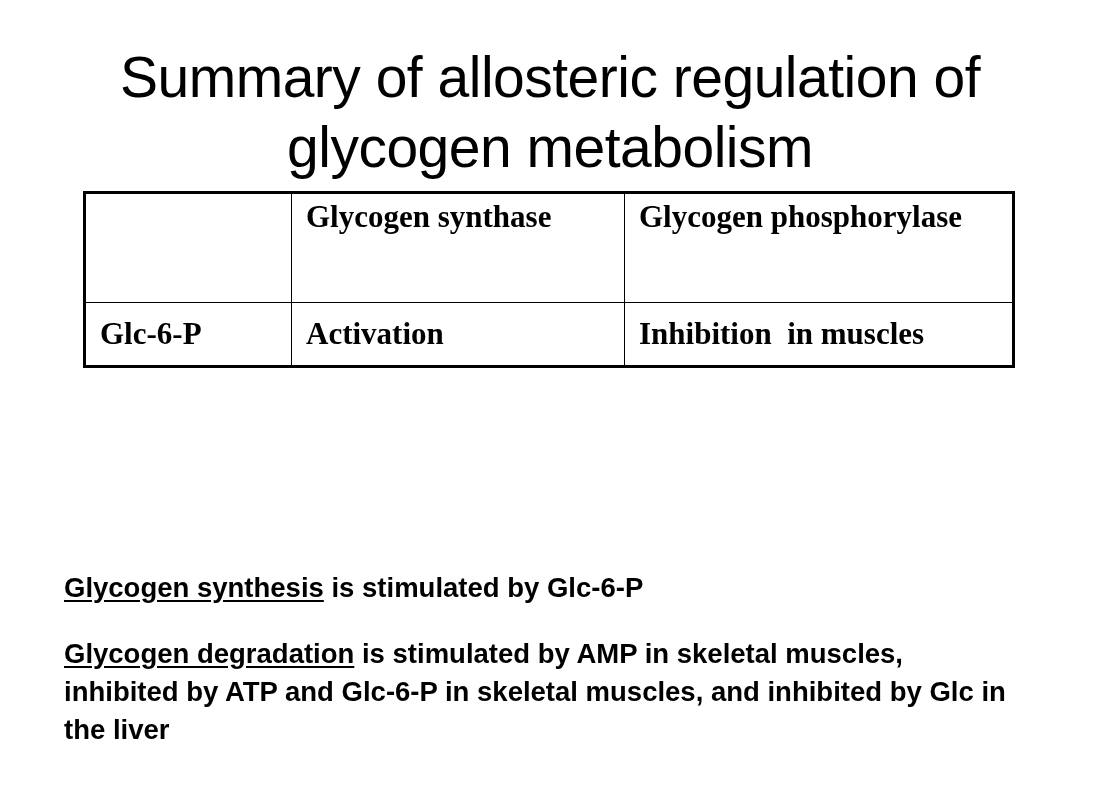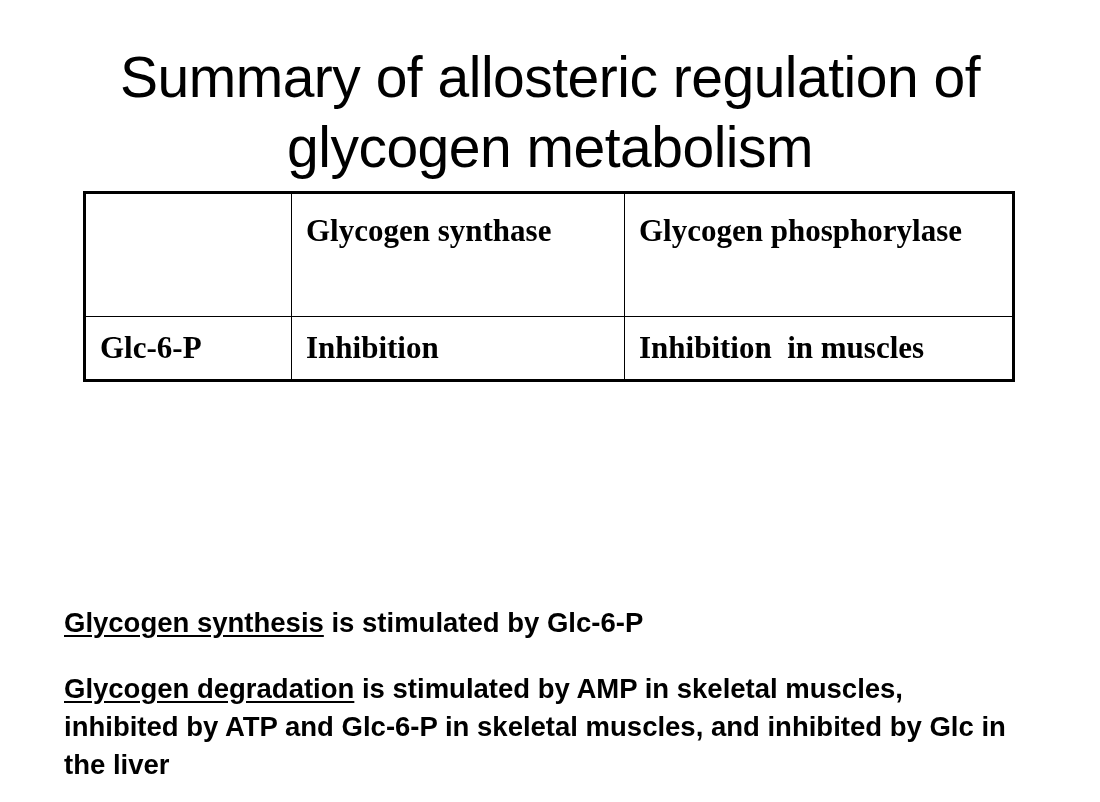--- a/index.html
+++ b/index.html
@@ -54,29 +54,29 @@
   table.reg-table col.c1 { width: 207px; }
   table.reg-table col.c2 { width: 333px; }
   table.reg-table col.c3 { width: 389px; }
 
   table.reg-table td {
     border: 1.5px solid #000000;
     vertical-align: middle;
     padding: 4px 6px 4px 14px;
     white-space: pre-wrap;
   }
-  table.reg-table tr.head-row td { height: 98px; vertical-align: top; padding-top: 20px; }
+  table.reg-table tr.head-row td { height: 98px; vertical-align: top; padding-top: 6px; }
   table.reg-table tr.body-row td { height: 54px; }
   table.reg-table tr.tall-row td { height: 60px; }
 
   
   .notes {
     position: absolute;
     left: 64px;
-    top: 604px;
+    top: 569px;
     width: 960px;
     font-family: "Liberation Sans", sans-serif;
     font-weight: bold;
     font-size: 27.5px;
     line-height: 38px;
     color: #000000;
   }
   .note-line { margin: 0 0 28px 0; }
   .note-line:last-child { margin-bottom: 8px; }
   .note-em { text-decoration: underline; text-underline-offset: 3px; }
@@ -97,21 +97,21 @@
     </colgroup>
     <tbody>
       <tr class="head-row">
         <td></td>
         <td>Glycogen synthase</td>
         <td>Glycogen phosphorylase</td>
       </tr>
 
       <tr class="body-row">
         <td>Glc-6-P</td>
-        <td>Inhibition</td>
+        <td>Activation</td>
         <td>Inhibition  in muscles</td>
       </tr>
 
 
 
     </tbody>
   </table>
 </div>
 
 <div class="notes">

